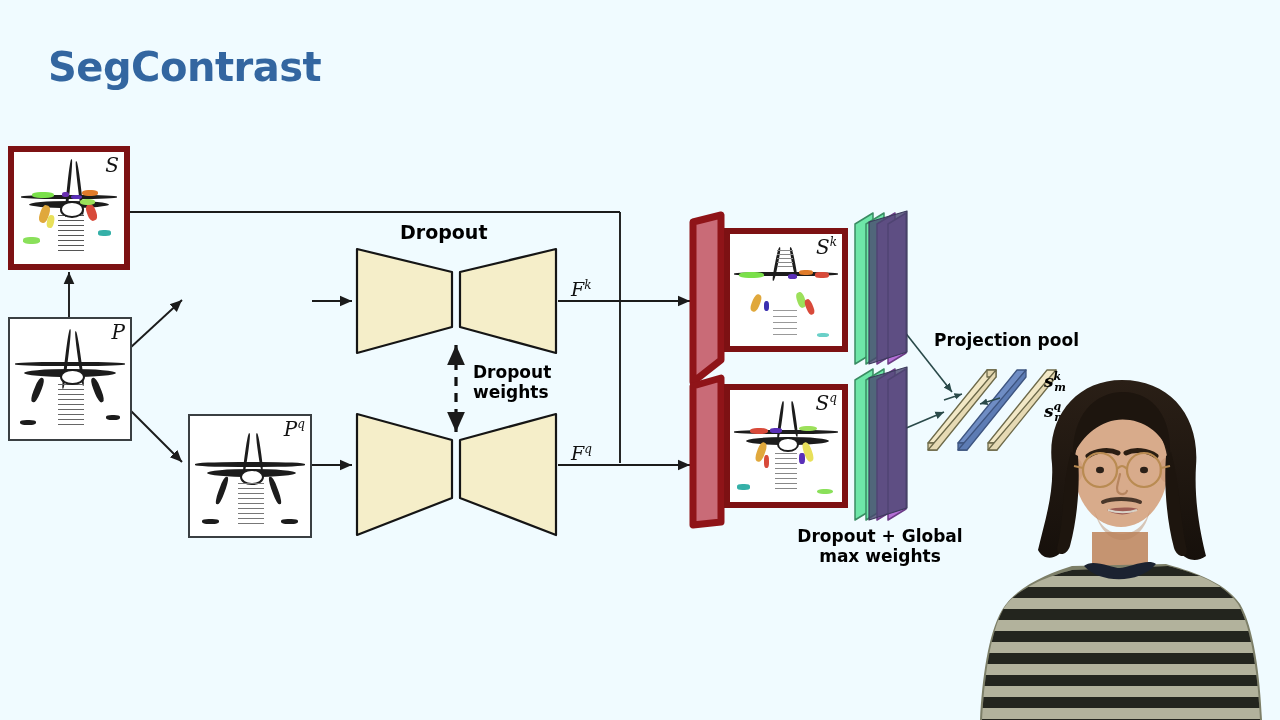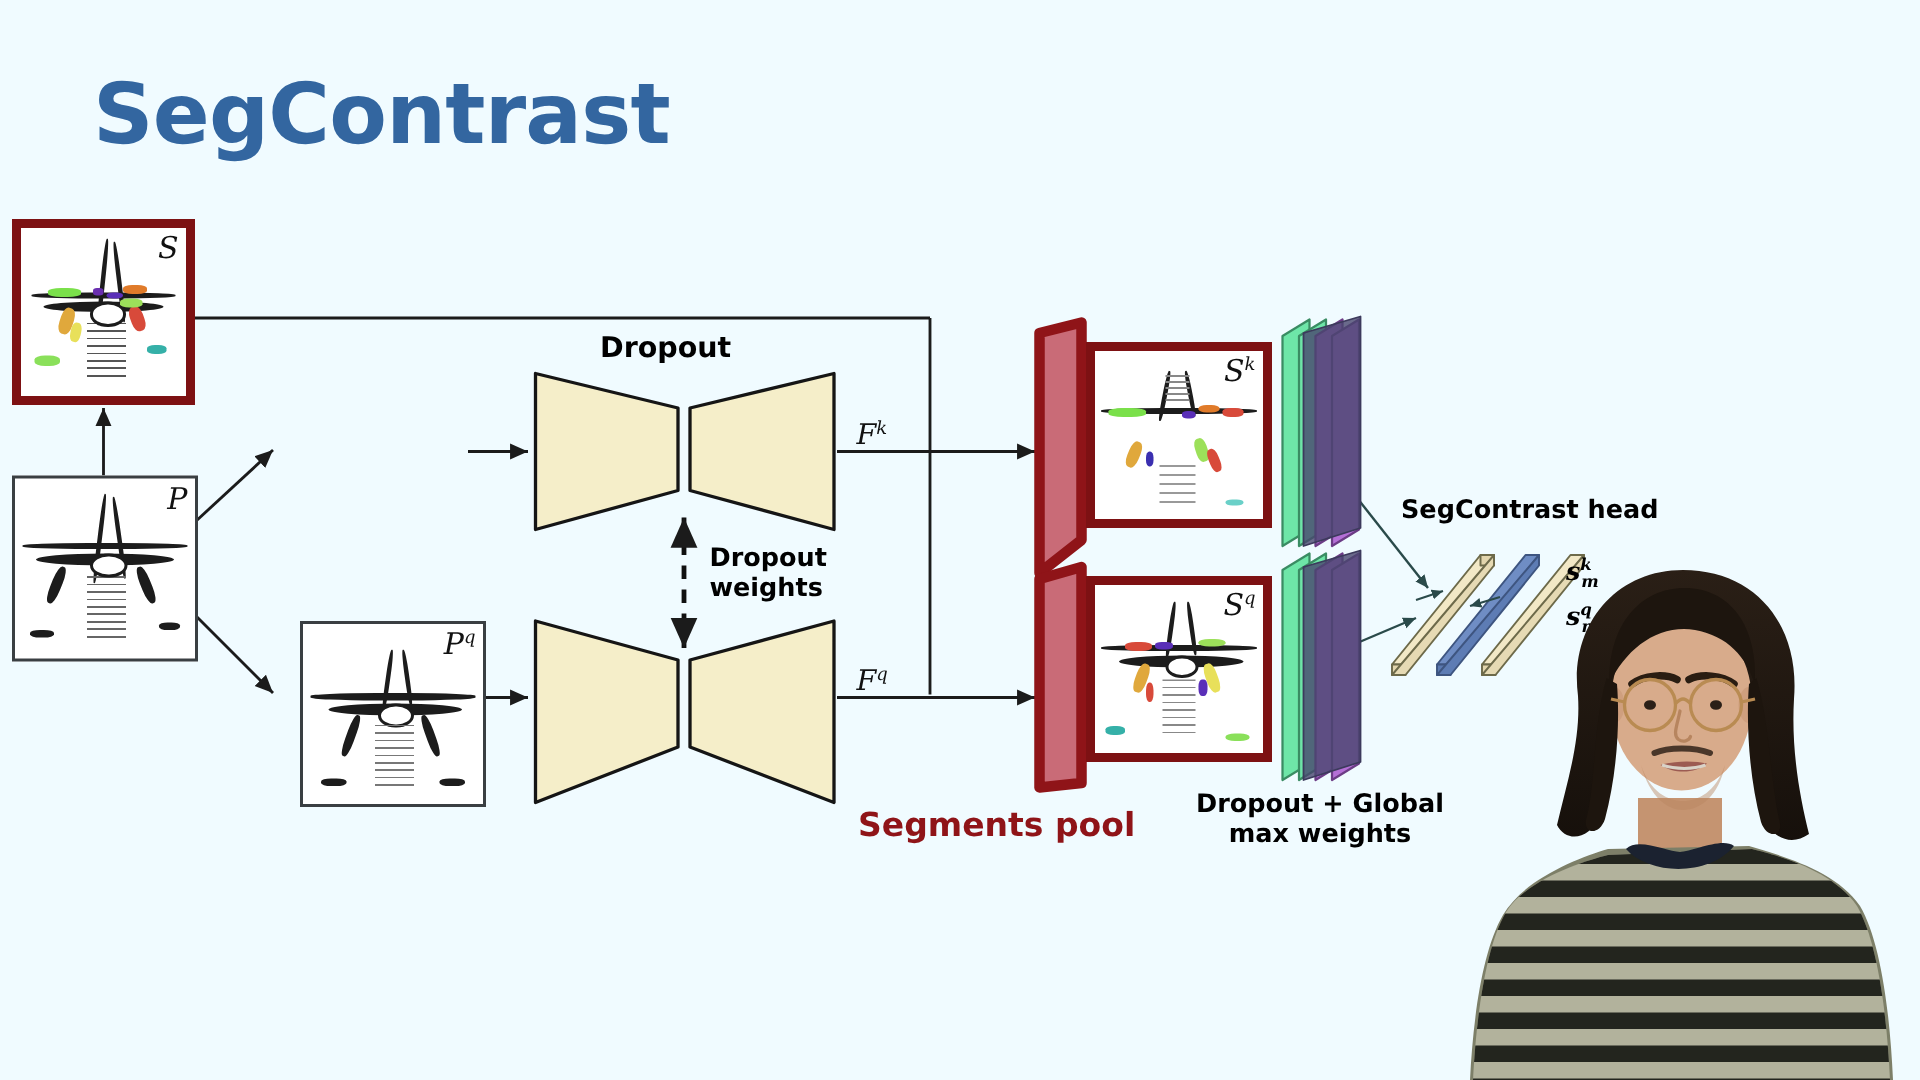--- a/index.html
+++ b/index.html
@@ -7,24 +7,23 @@
     width:1280px;height:720px;overflow:hidden;
     background:#f0fbff;
     font-family:"Liberation Sans", sans-serif;
     position:relative;
   }
   .slide{position:absolute;inset:0;background:#f0fbff;}
 
   
   .title{
     position:absolute;left:48px;top:44px;
-    font-size:56px;font-weight:bold;letter-spacing:-0.5px;
+    font-size:40px;font-weight:bold;letter-spacing:-0.5px;
     color:#3366a0;
     font-family:"DejaVu Sans","Liberation Sans",sans-serif;
-    margin-left:14px;
   }
 
   
   .layer{position:absolute;left:0;top:0;width:1280px;height:720px;}
   svg.layer{overflow:visible;}
 
   
   .pc{
     position:absolute;background:#ffffff;overflow:hidden;
   }
@@ -171,21 +170,21 @@
       <div class="ray" style="left:70%;top:48%;width:6%;height:22%;transform:rotate(-22deg);"></div>
       <div class="ray" style="left:8%;top:84%;width:14%;height:4%;"></div>
       <div class="ray" style="left:80%;top:80%;width:12%;height:4%;"></div>
     </div>
     <div class="pc-label">
       <span>P</span><sup></sup>
     </div>
   </div>
 
 
-  <div class="pc plain" style="left:200px;top:414px;width:120px;height:120px;">
+  <div class="pc plain" style="left:188px;top:414px;width:120px;height:120px;">
     <div class="scan">
       <div class="ray" style="left:46%;top:14%;width:3px;height:34%;transform:rotate(8deg);"></div>
       <div class="ray" style="left:57%;top:14%;width:3px;height:32%;transform:rotate(-8deg);"></div>
       <div class="ray" style="left:4%;top:38%;width:92%;height:5px;"></div>
       <div class="ray" style="left:14%;top:44%;width:74%;height:8px;border-radius:50%;"></div>
       <div class="ray" style="left:42%;top:44%;width:16%;height:10%;background:#fff;border:2px solid #1c1c1c;border-radius:50%;"></div>
       <div class="ray" style="left:40%;top:56%;width:22%;height:34%;background:
         repeating-linear-gradient(#777 0 1px,transparent 1px 5px);border-radius:0;"></div>
       <div class="ray" style="left:24%;top:50%;width:5%;height:24%;transform:rotate(20deg);"></div>
       <div class="ray" style="left:68%;top:50%;width:5%;height:24%;transform:rotate(-20deg);"></div>
@@ -223,21 +222,20 @@
   <div class="mathlabel" style="left:571px;top:442px;">
     <span>F</span><sup>q</sup>
   </div>
 
   <svg class="layer" viewBox="0 0 1280 720" width="1280" height="720">
     <g fill="#c96b77" stroke="#8f1418" stroke-width="7" stroke-linejoin="round">
       <polygon points="693,222 721,215 721,360 693,382"></polygon>
       <polygon points="693,386 721,378 721,522 693,525"></polygon>
     </g>
   </svg>
-  <div class="pool-label" style="left:572px;top:538px;">Segments pool</div>
 
   <div class="pc redbox" style="left:724px;top:228px;width:112px;height:112px;">
     <div class="scan">
       <div class="ray" style="left:40%;top:12%;width:3px;height:30%;transform:rotate(11deg);"></div>
       <div class="ray" style="left:55%;top:12%;width:3px;height:28%;transform:rotate(-11deg);"></div>
       <div class="ray" style="left:4%;top:34%;width:92%;height:4px;"></div>
       <div class="ray" style="left:42%;top:14%;width:14%;height:18%;background:
         repeating-linear-gradient(#888 0 1px,transparent 1px 4px);border-radius:0;"></div>
       <div class="ray" style="left:38%;top:68%;width:22%;height:24%;background:
         repeating-linear-gradient(#999 0 1px,transparent 1px 6px);border-radius:0;"></div>
@@ -297,21 +295,21 @@
       <polygon points="888,380 906,369 906,509 888,520" fill="#b46fd6" stroke="#6c3c86" stroke-width="1.5"></polygon>
       <polygon points="869,378 907,367 907,508 869,520" fill="rgba(72,70,110,0.80)" stroke="#3c3a5c" stroke-width="1.2"></polygon>
     </g>
   </svg>
 
   <div class="blk-label" style="left:795px;top:526px;width:170px;">
     <span>Dropout + Global</span><br>
     <span>max weights</span>
   </div>
 
-  <div class="blk-label" style="left:934px;top:330px;width:180px;text-align:left;">SegContrast head</div>
+  <div class="blk-label" style="left:934px;top:330px;width:180px;text-align:left;">Projection pool</div>
 
   <svg class="layer" viewBox="0 0 1280 720" width="1280" height="720">
 
     <g stroke="#6d6a4a" stroke-width="1.3" stroke-linejoin="round">
       <polygon points="928,443 987,370 996,370 937,443" fill="#f2e8c6"></polygon>
       <polygon points="928,443 937,443 937,450 928,450" fill="#e2d5ad"></polygon>
       <polygon points="987,370 996,370 996,377 987,377" fill="#e2d5ad"></polygon>
       <polygon points="928,450 937,450 996,377 996,370" fill="#e6dab4"></polygon>
     </g>
 

